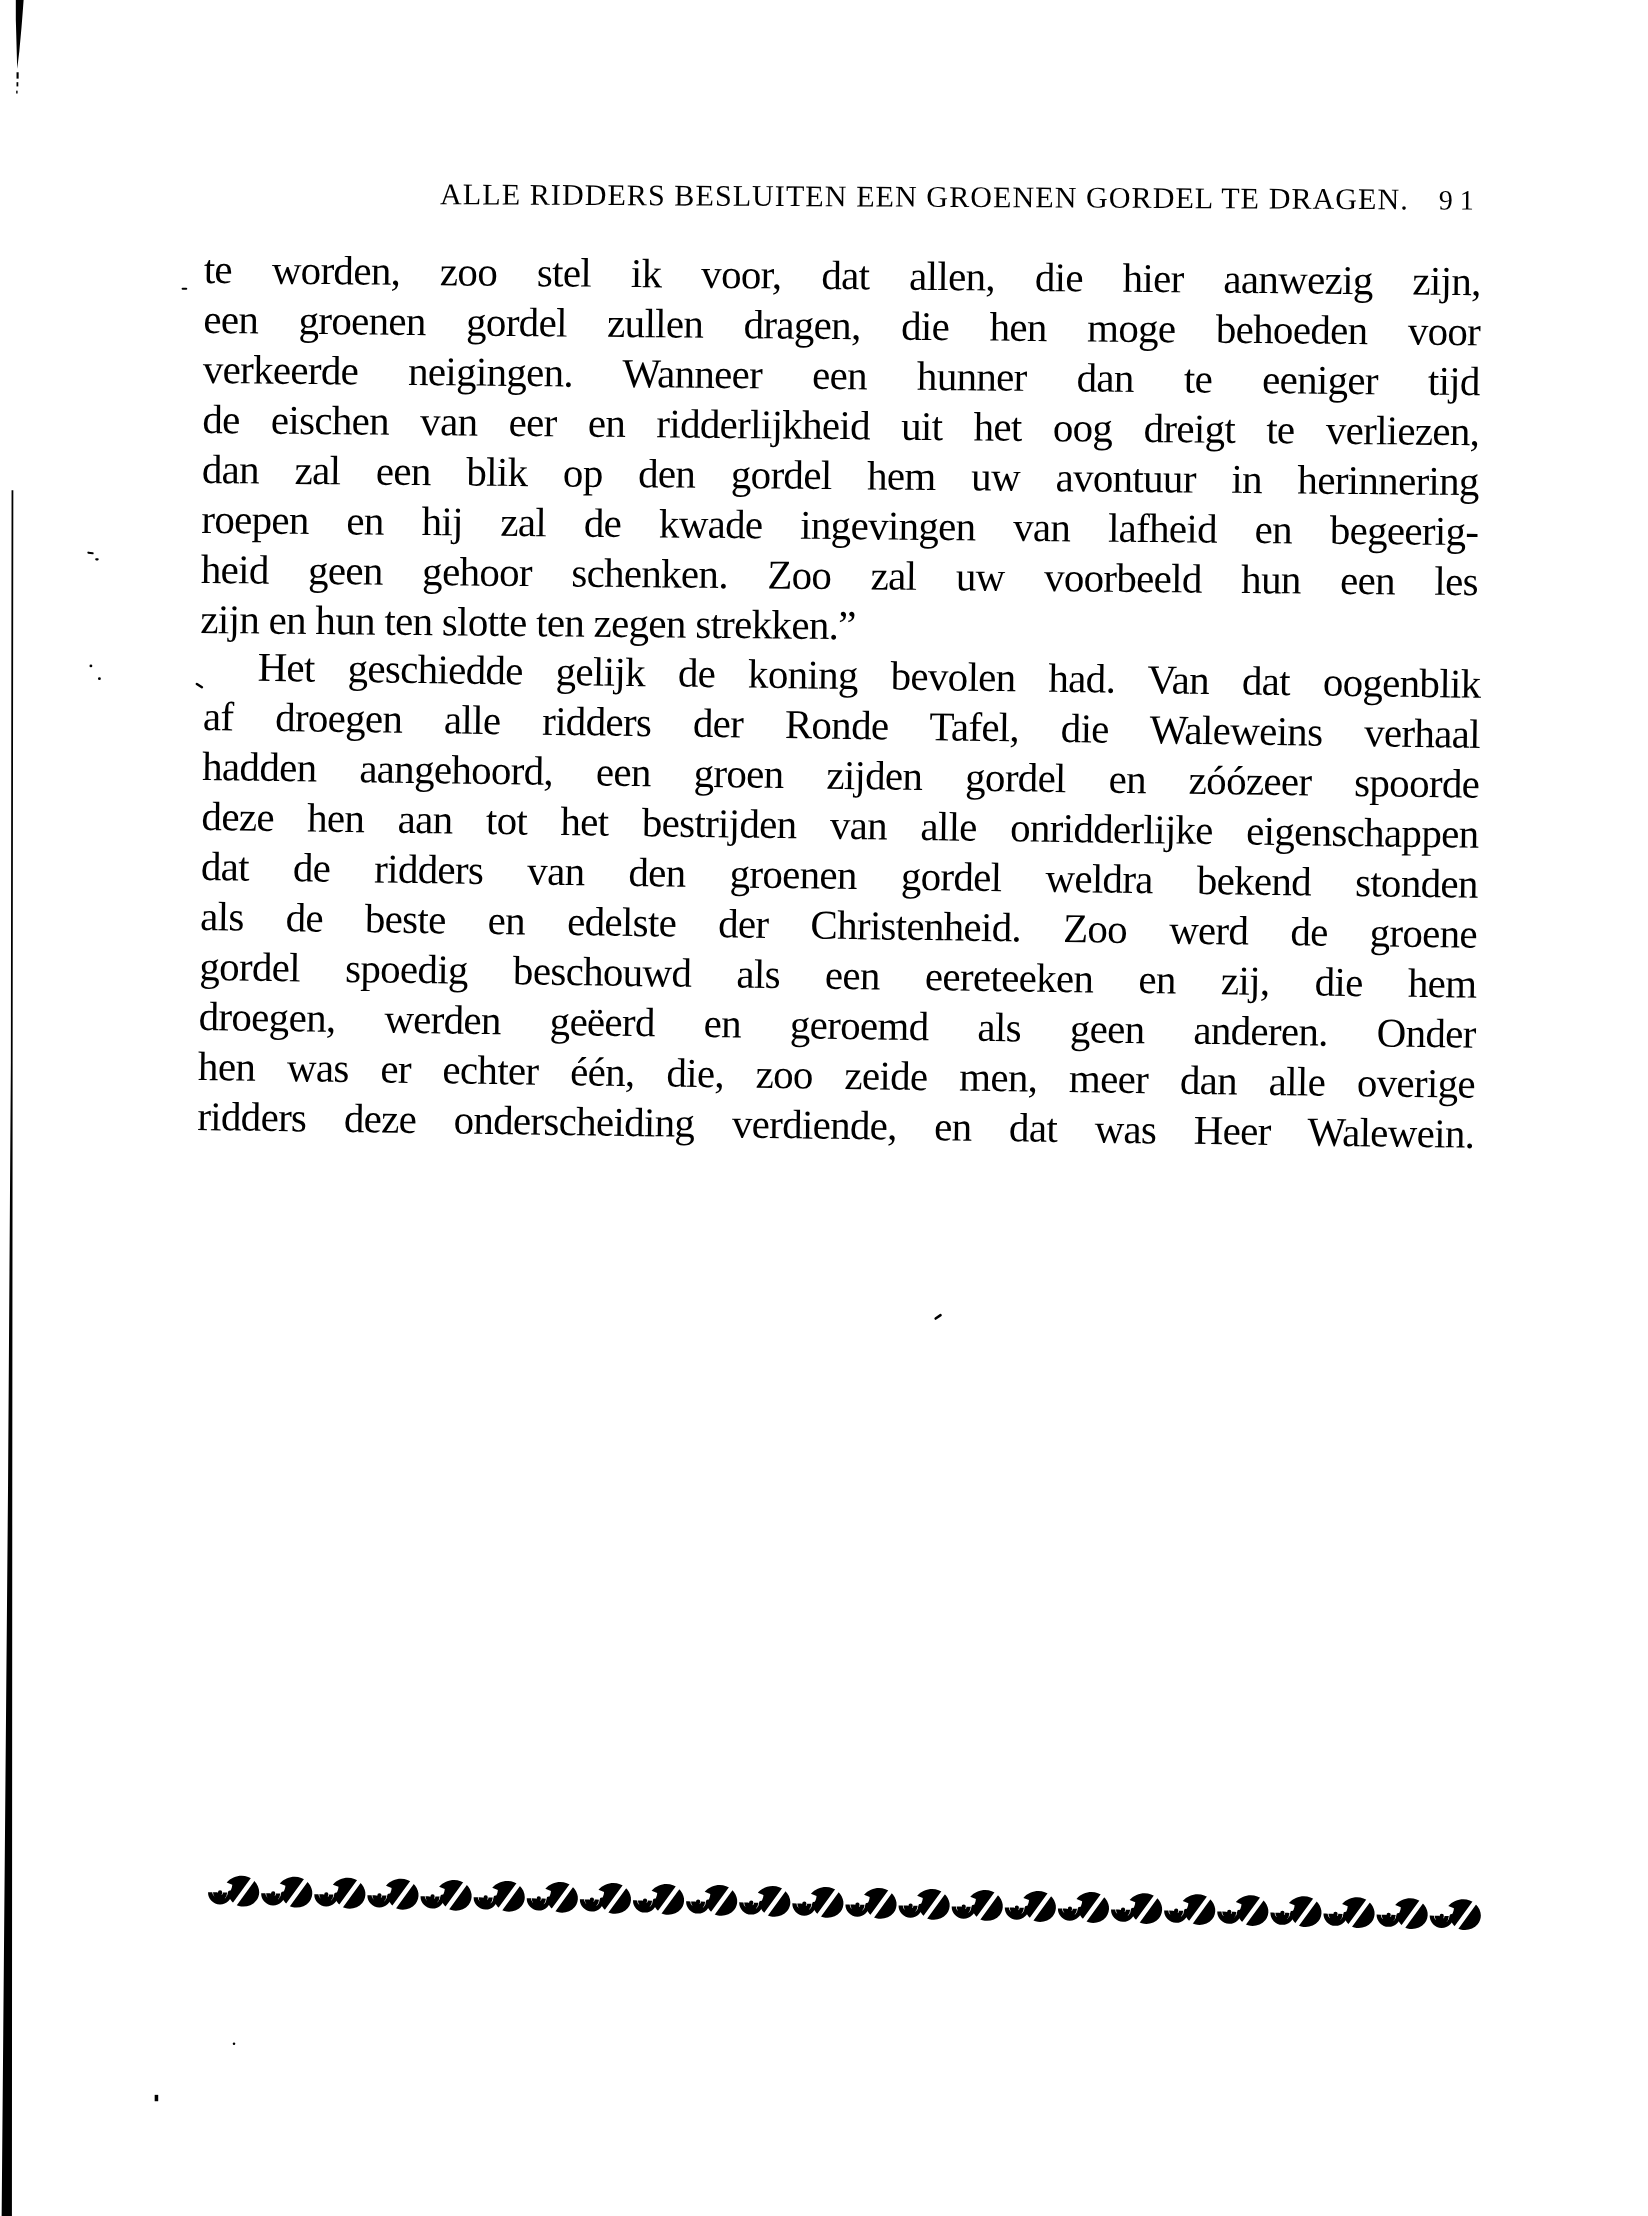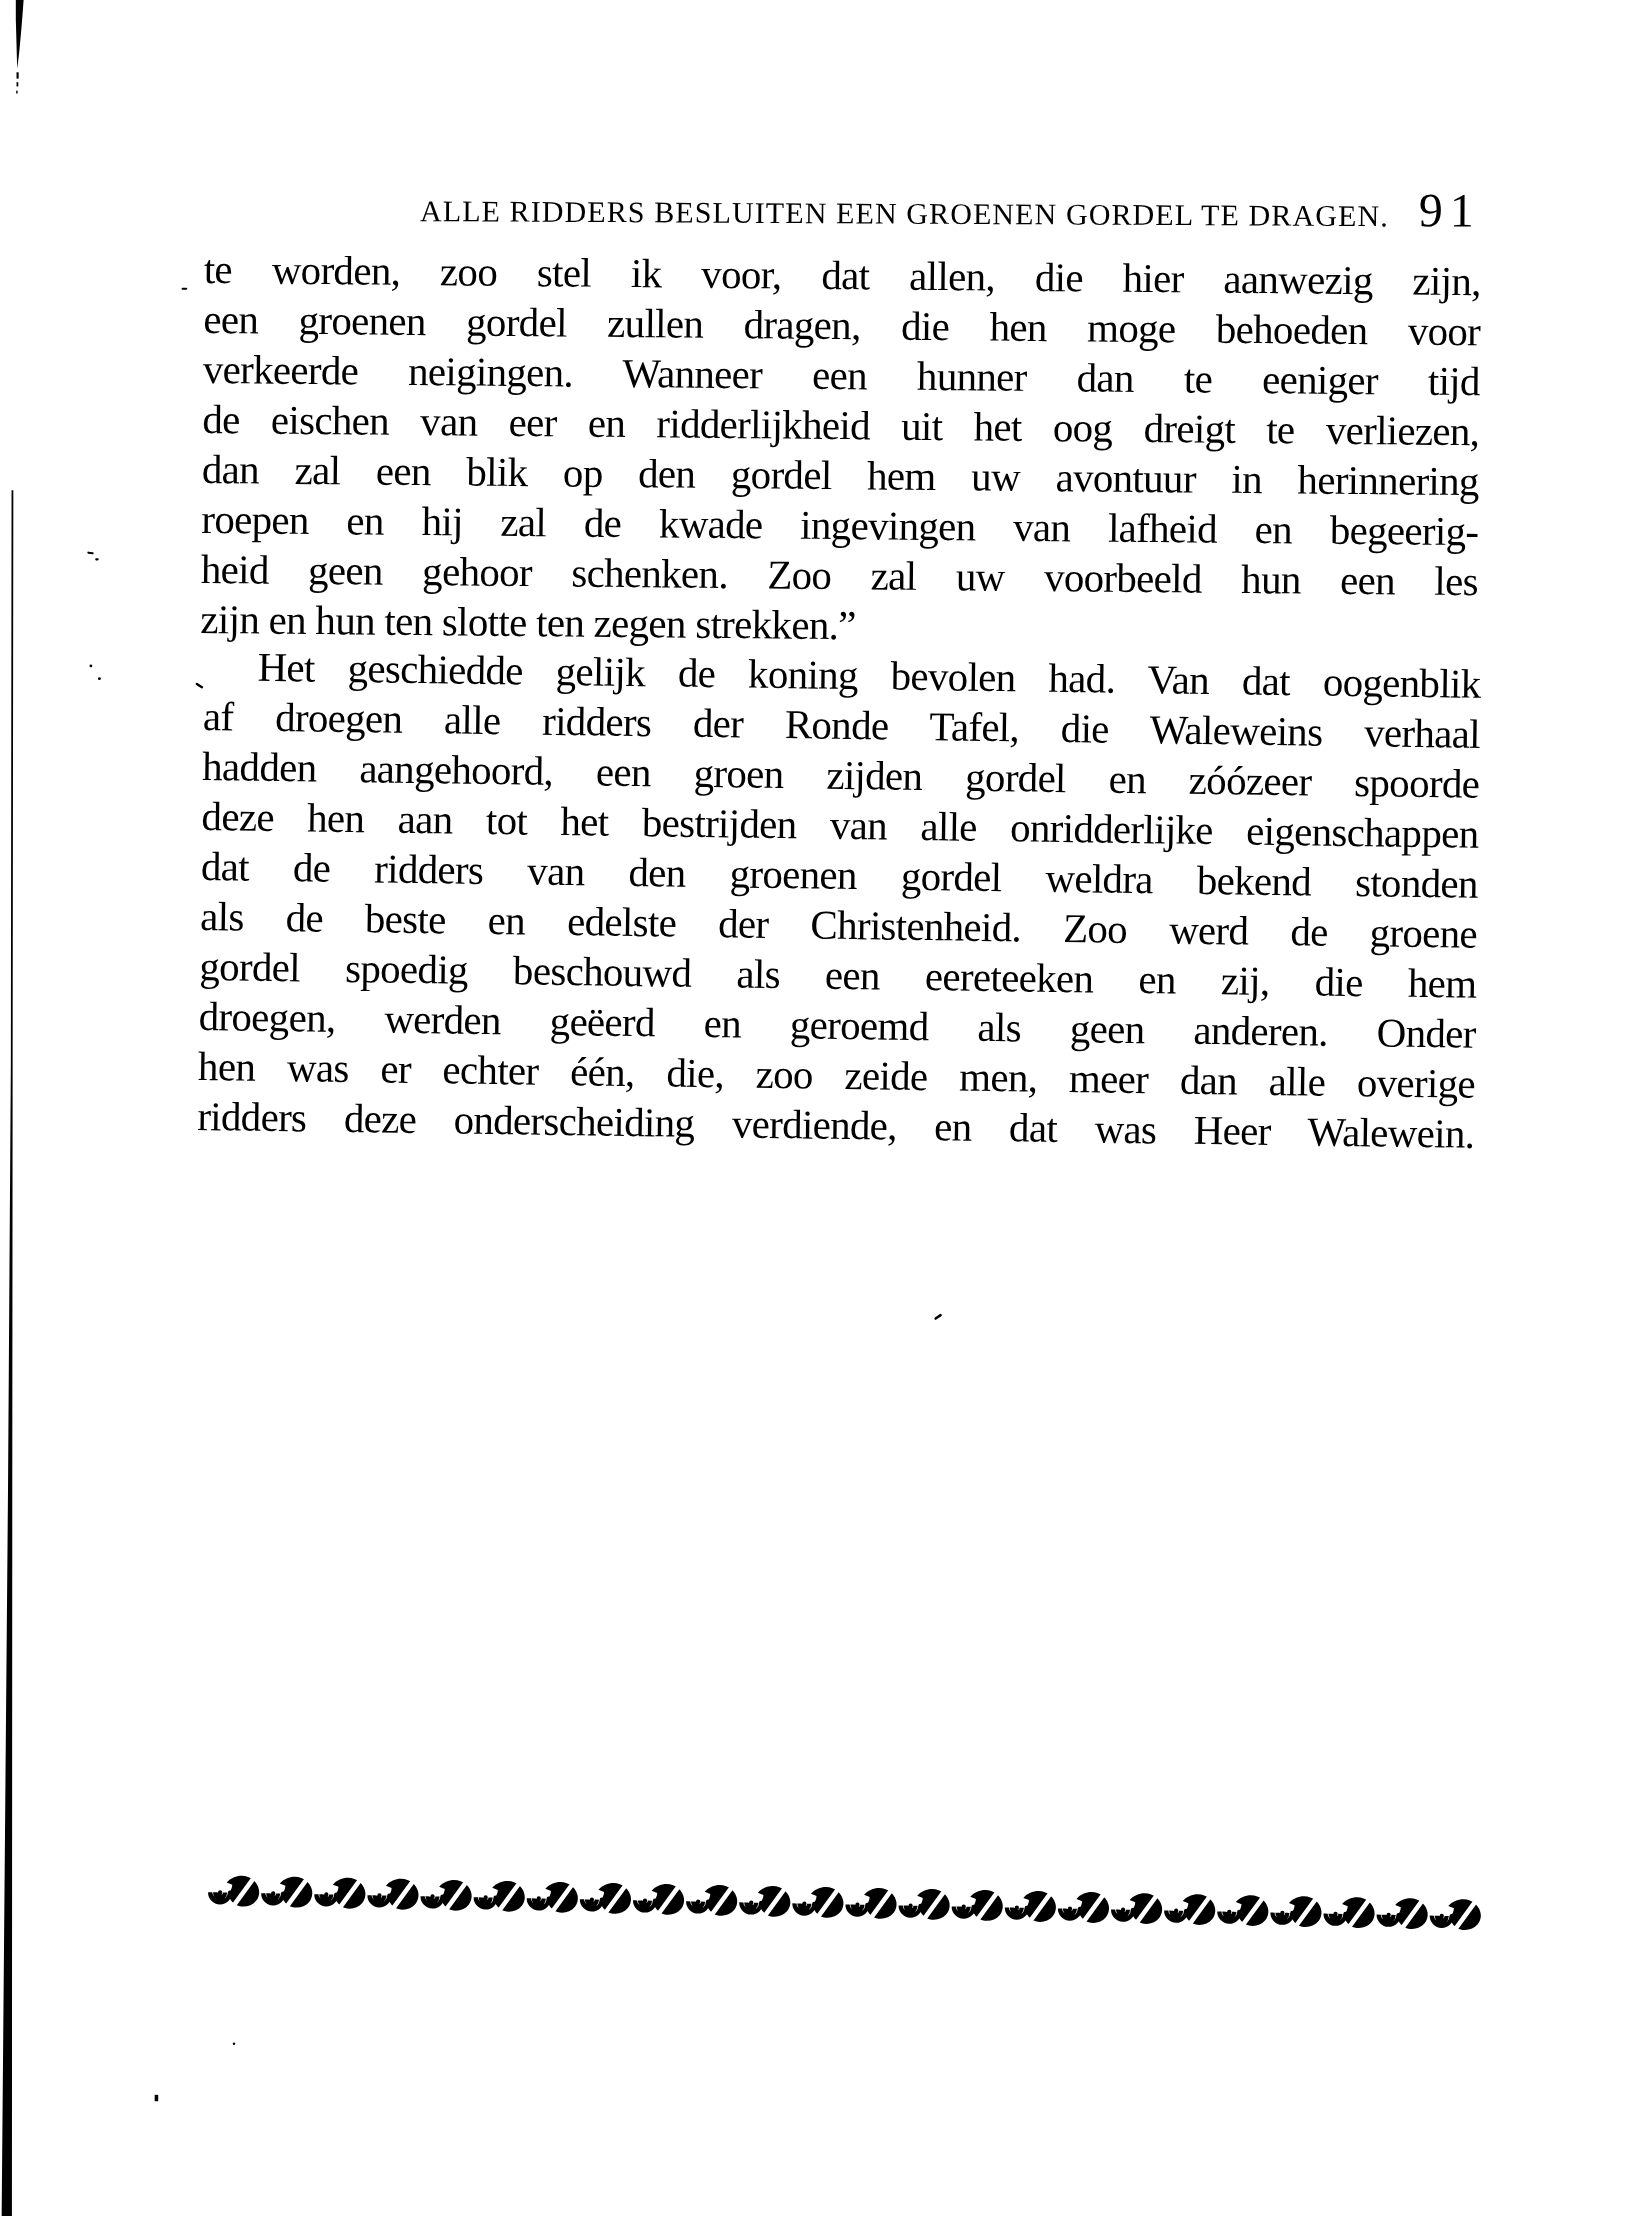--- a/index.html
+++ b/index.html
@@ -34,21 +34,21 @@
     white-space: nowrap;
     transform: rotate(0.3deg);
     transform-origin: 0 0;
   }
   .header-title {
     font-size: 30px;
     letter-spacing: 1.1px;
     font-weight: normal;
   }
   .page-number {
-    font-size: 48px;
+    font-size: 28px;
     letter-spacing: 7px;
     margin-left: 30px;
     font-variant-numeric: oldstyle-nums;
   }
   .para {
     position: absolute;
     left: 204px;
     width: 1277px;
     font-size: 41px;
     line-height: 50px;

